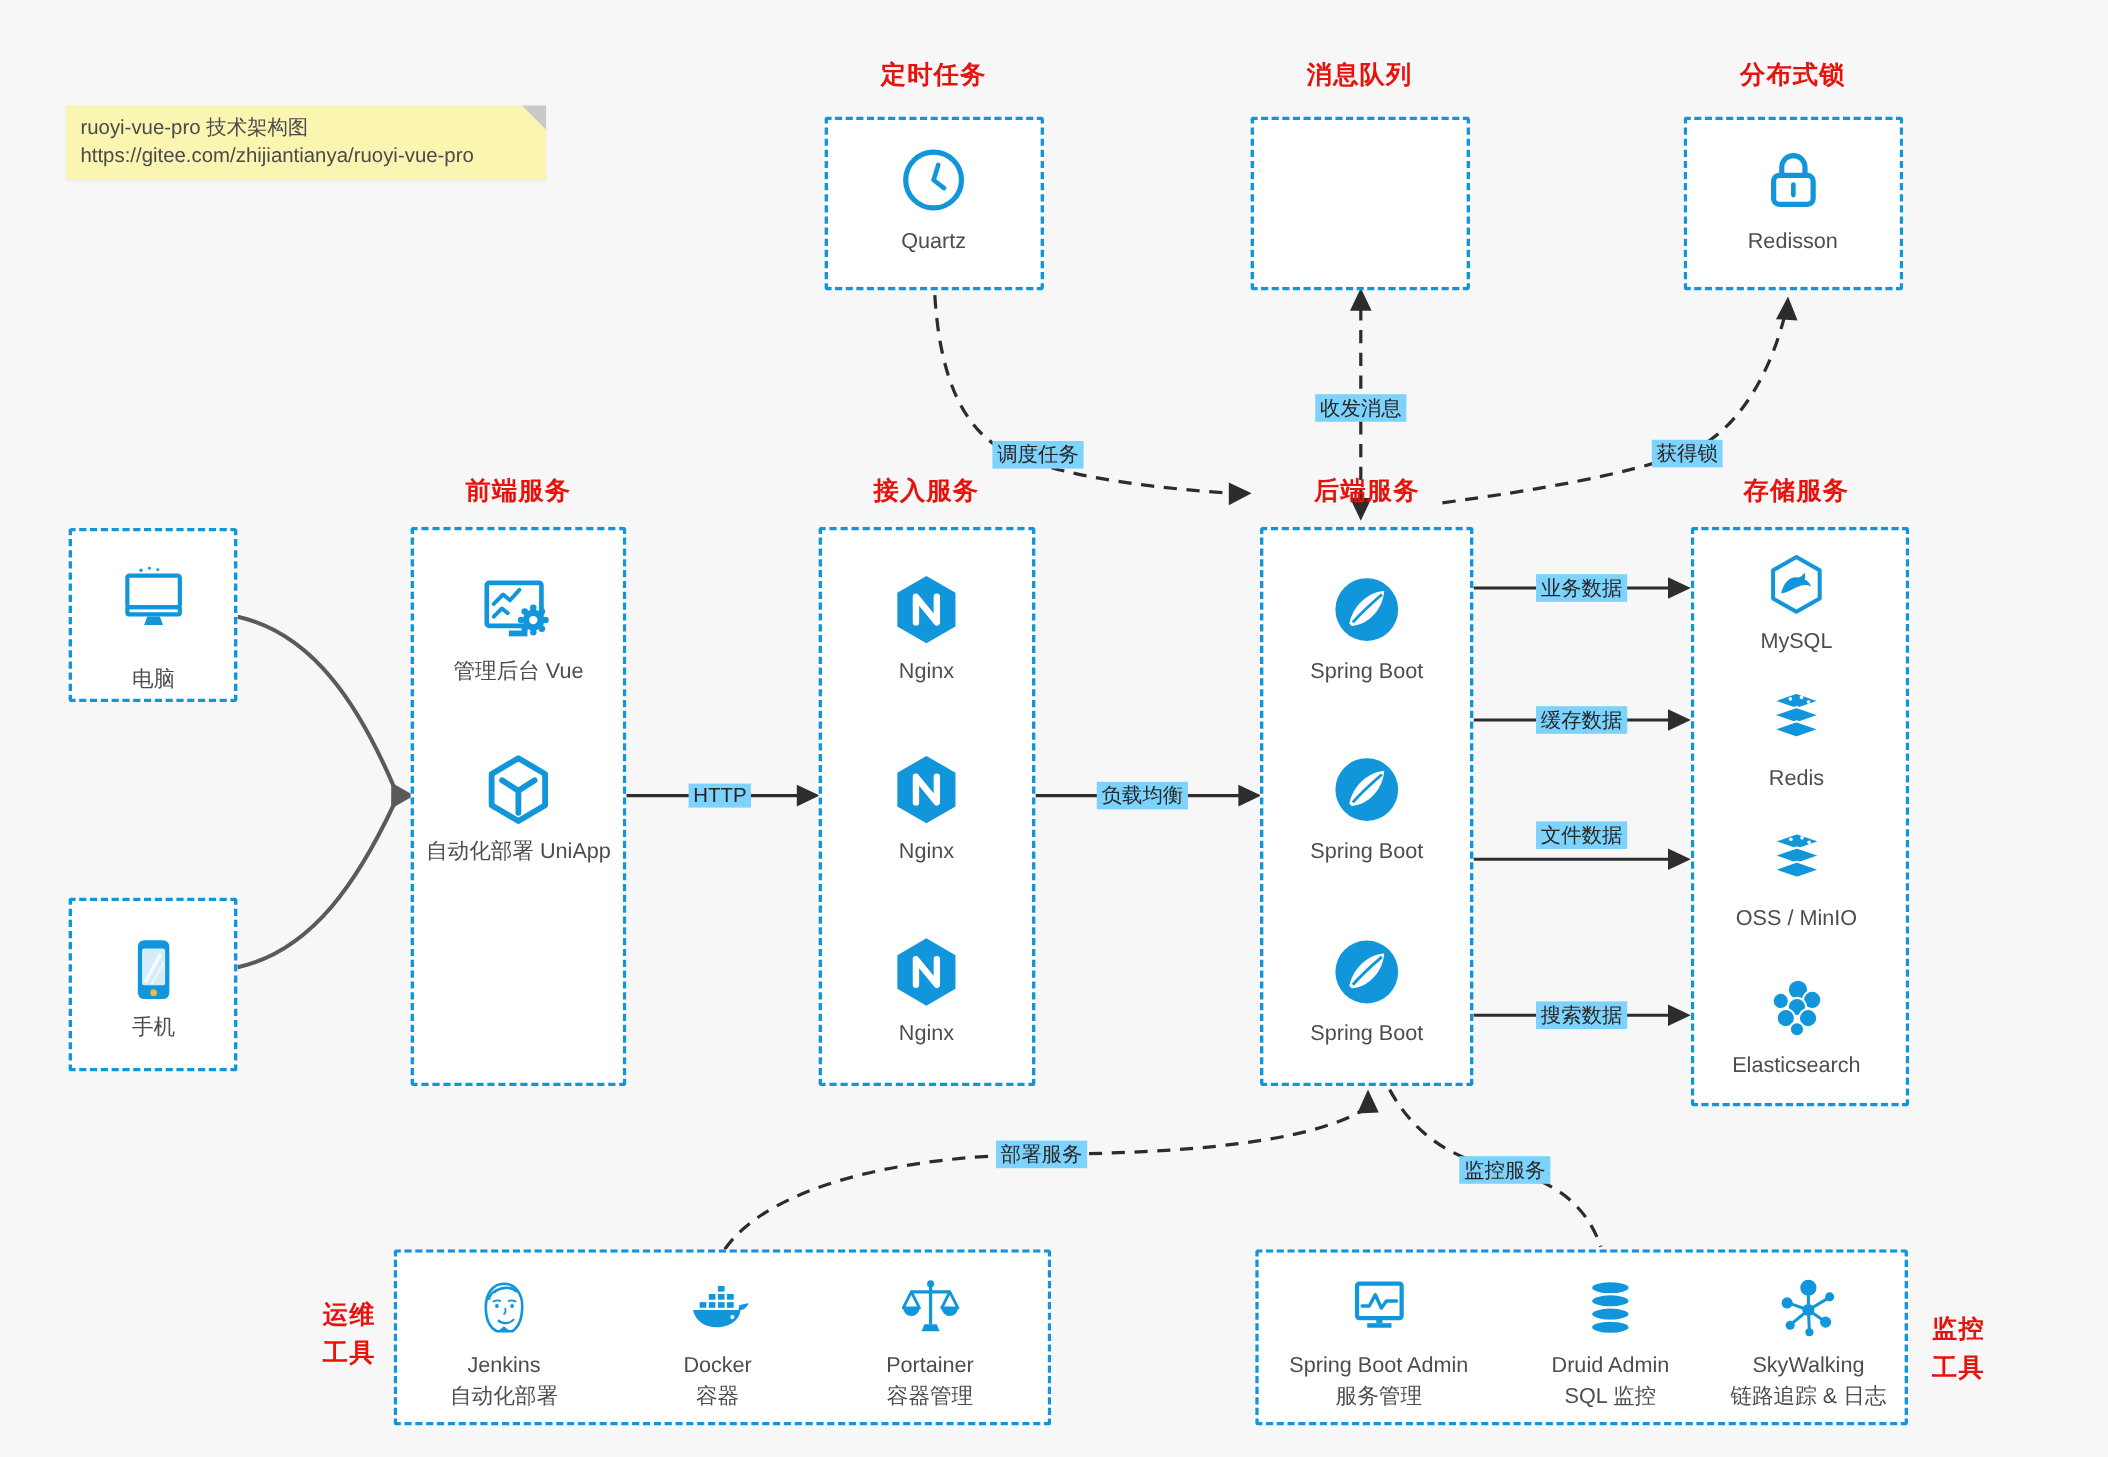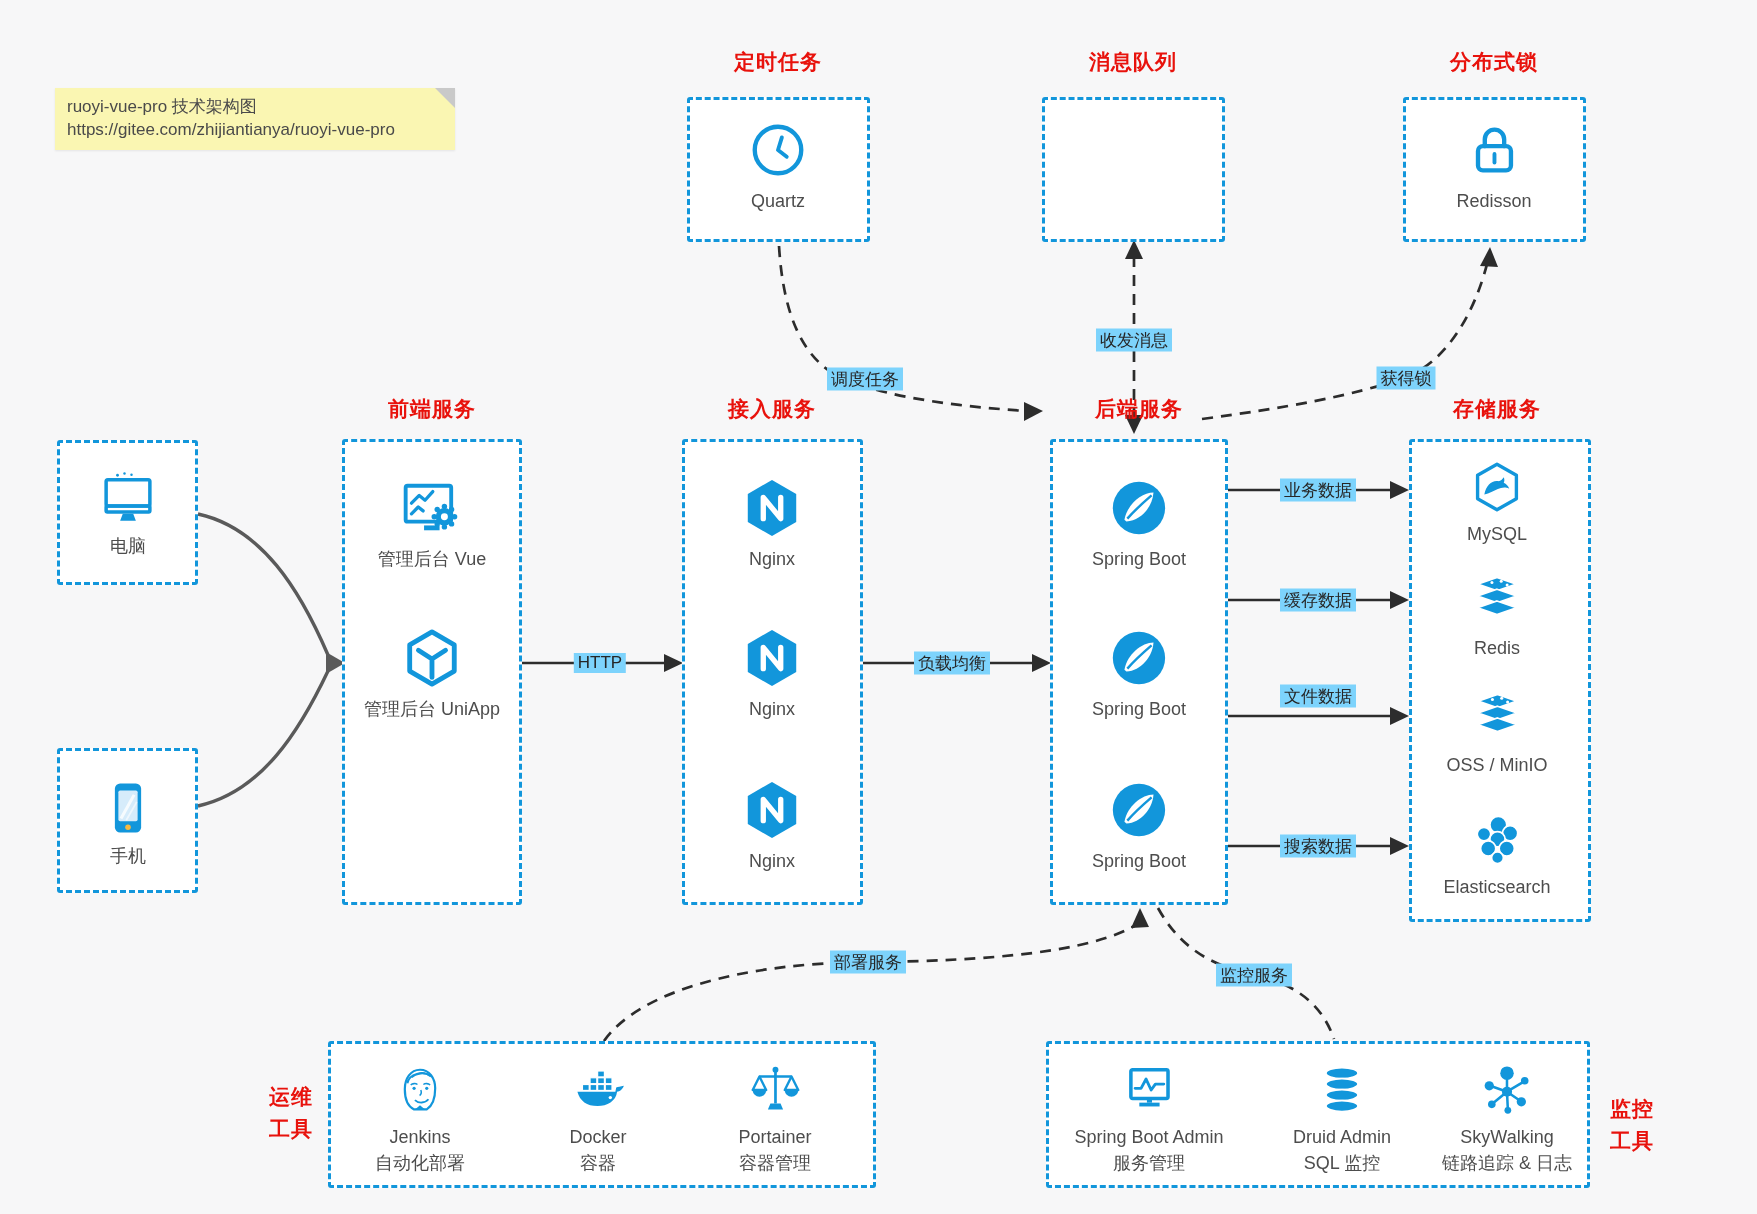--- a/index.html
+++ b/index.html
@@ -91,21 +91,21 @@
   <div class="node" style="left:1494px;top:119px;">
     <svg class="ic" width="62" height="62" viewBox="0 0 64 64">
       <path d="M22,28 V21 a10,10 0 0 1 20,0 V28" fill="none" stroke="#1296db" stroke-width="4.5" stroke-linecap="round"></path>
       <rect x="15" y="28" width="34" height="25" rx="5" fill="none" stroke="#1296db" stroke-width="4.5"></rect>
       <path d="M32,36 V45" stroke="#1296db" stroke-width="4" stroke-linecap="round"></path>
     </svg>
     <div class="lbl">Redisson</div>
   </div>
 
   <div class="gbox" style="left:57px;top:440px;width:141px;height:145px;"></div>
-  <div class="node" style="left:128px;top:470px;">
+  <div class="node" style="left:128px;top:470px;gap:20px;">
     <svg class="ic" width="56" height="56" viewBox="0 0 64 64">
       <circle cx="20" cy="6" r="1.6" fill="#1296db"></circle>
         <circle cx="28" cy="4" r="1.4" fill="#1296db"></circle>
         <circle cx="36" cy="5.5" r="1.4" fill="#1296db"></circle>
       <rect x="7" y="11" width="50" height="30" rx="2" fill="#ffffff" stroke="#1296db" stroke-width="4"></rect>
       <rect x="7" y="41" width="50" height="7" rx="1.5" fill="none" stroke="#1296db" stroke-width="4"></rect>
       <path d="M26,50 H38 L41,58 H23 Z" fill="#1296db"></path>
     </svg>
     <div class="lbl">电脑</div>
   </div>
@@ -143,21 +143,21 @@
         <circle cx="45" cy="41" r="3.6" fill="#ffffff"></circle>
       </g>
     </svg>
     <div class="lbl">管理后台 Vue</div>
   </div>
   <div class="node" style="left:432px;top:627px;">
     <svg class="ic" width="62" height="62" viewBox="0 0 64 64">
       <path d="M32,5 L55,18.5 V45.5 L32,59 L9,45.5 V18.5 Z" fill="none" stroke="#1296db" stroke-width="5" stroke-linejoin="round"></path>
       <path d="M32,33 V52 M32,33 L18,24 M32,33 L46,24" fill="none" stroke="#1296db" stroke-width="5" stroke-linecap="round"></path>
     </svg>
-    <div class="lbl">管理后台 UniApp</div>
+    <div class="lbl">自动化部署 UniApp</div>
   </div>
 
   <div class="rtitle" style="left:772px;top:409px;">接入服务</div>
   <div class="gbox" style="left:682px;top:439px;width:181px;height:466px;"></div>
   <div class="node" style="left:772px;top:477px;">
     <svg class="ic" width="62" height="62" viewBox="0 0 64 64">
       <path d="M32,3 L57,17.5 V46.5 L32,61 L7,46.5 V17.5 Z" fill="#1296db"></path>
       <path d="M23,43 V21 L41,43 V21" fill="none" stroke="#ffffff" stroke-width="5.5" stroke-linecap="round" stroke-linejoin="round"></path>
     </svg>
     <div class="lbl">Nginx</div>

